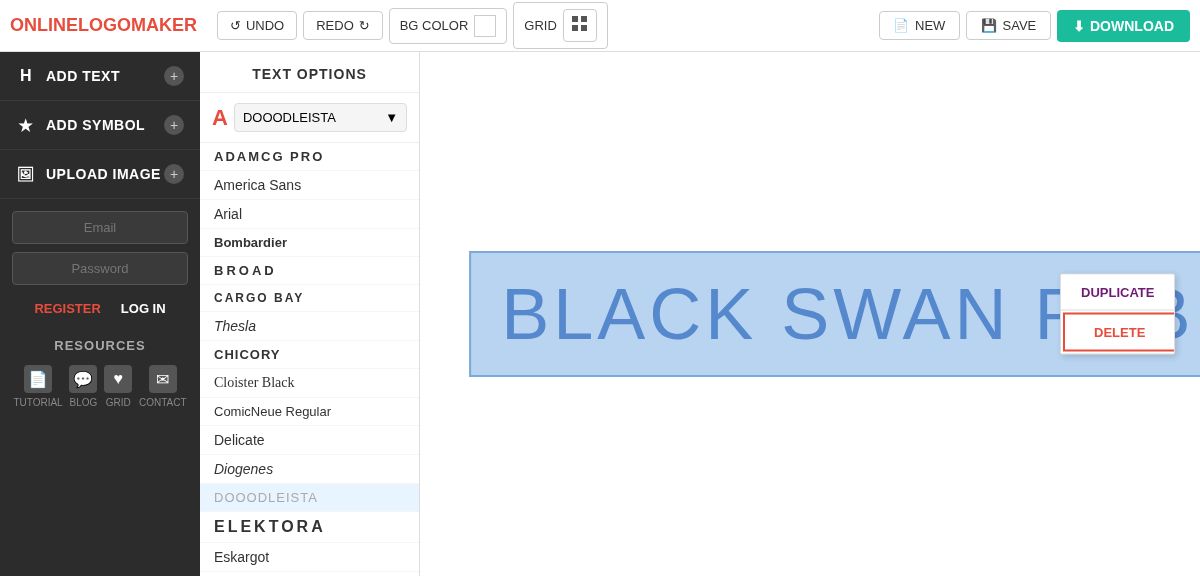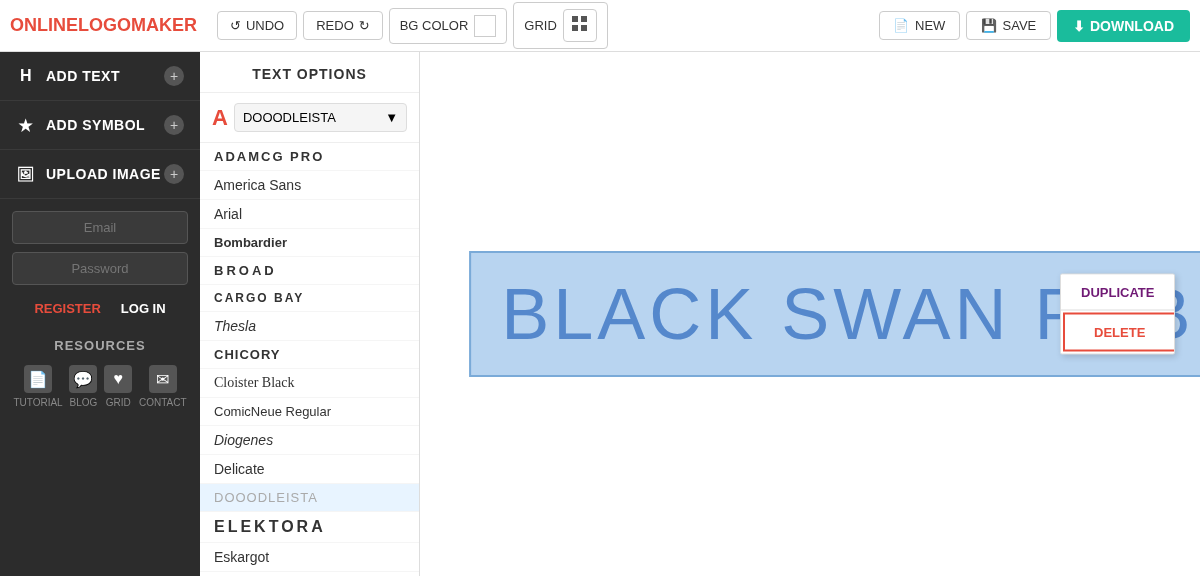--- a/index.html
+++ b/index.html
@@ -275,22 +275,22 @@
     <div class="font-item" style="font-weight: bold; letter-spacing: 2px; font-size: 13px;">ADAMCG PRO</div>
         <div class="font-item" style="font-size: 14px;">America Sans</div>
         <div class="font-item" style="font-size: 14px;">Arial</div>
         <div class="font-item" style="font-weight: bold; font-size: 13px;">Bombardier</div>
         <div class="font-item" style="font-weight: 900; letter-spacing: 3px; font-size: 13px;">BROAD</div>
         <div class="font-item" style="font-weight: bold; letter-spacing: 2px; font-size: 12px;">CARGO BAY</div>
         <div class="font-item" style="font-style: italic; font-size: 14px;">Thesla</div>
         <div class="font-item" style="font-weight: bold; letter-spacing: 1px; font-size: 13px;">CHICORY</div>
         <div class="font-item" style="font-family: serif; font-size: 14px;">Cloister Black</div>
         <div class="font-item" style="font-size: 13px;">ComicNeue Regular</div>
+        <div class="font-item" style="font-size: 14px;">Delicate</div>
         <div class="font-item" style="font-style: italic; font-size: 14px;">Diogenes</div>
-        <div class="font-item" style="font-size: 14px;">Delicate</div>
         <div class="font-item selected" style="font-size: 13px; letter-spacing: 1px; color: rgb(170, 170, 170);">DOOODLEISTA</div>
         <div class="font-item" style="font-size: 16px; letter-spacing: 3px; font-weight: bold;">ELEKTORA</div>
         <div class="font-item" style="font-size: 14px;">Eskargot</div>
       </div>
   </div>
 
   <div class="canvas-area">
     <div class="canvas-bg">
       <div class="canvas-text-element">
         <div class="canvas-text-content">BLACK SWAN PUB</div>

